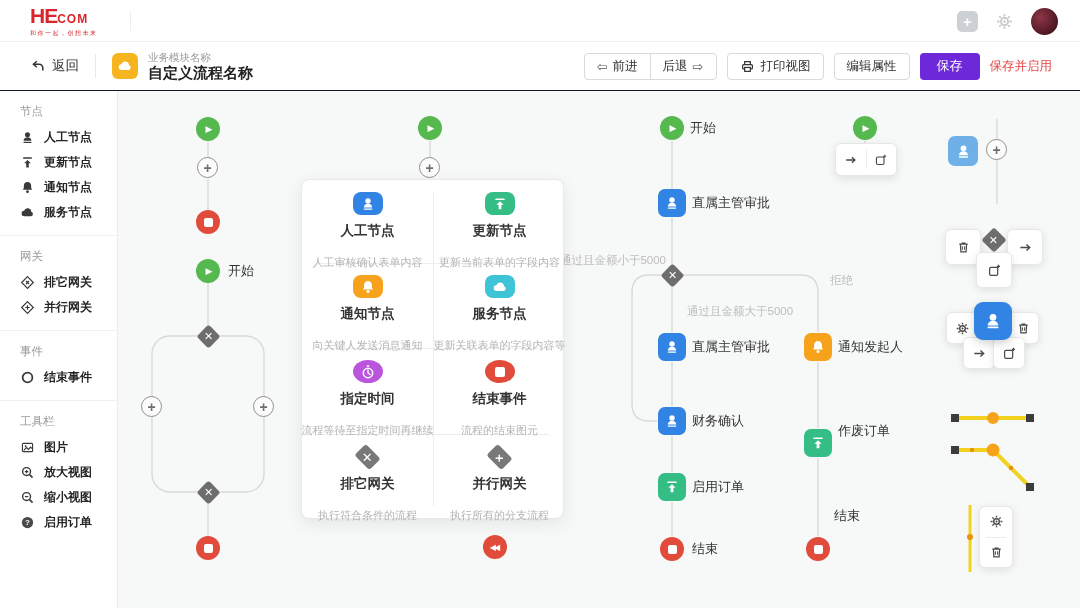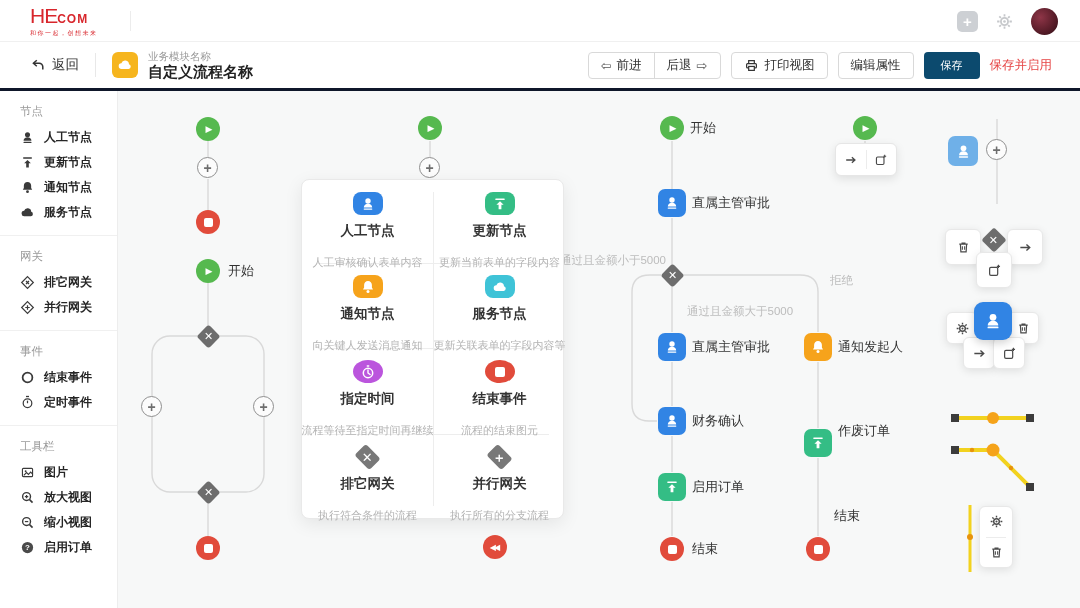--- a/index.html
+++ b/index.html
@@ -4,52 +4,52 @@
 <style>
   * { margin:0; padding:0; box-sizing:border-box; }
   html,body { width:1080px; height:608px; overflow:hidden; background:#fff;
     font-family:"Liberation Sans","DejaVu Sans",sans-serif; }
   #app { position:relative; width:1080px; height:608px; background:#fff; }
 
   
   .hdr { position:absolute; left:0; top:0; width:1080px; height:42px; background:#fff;
     border-bottom:1px solid #f0f0f0; display:flex; align-items:center; }
   .logo { margin-left:30px; width:100px; position:relative; cursor:pointer; }
-  .logo .he { color:#d8262c; font-weight:normal; font-size:21px; letter-spacing:-1px; }
+  .logo .he { color:#d8262c; font-weight:bold; font-size:21px; letter-spacing:-1px; }
   .logo .com { color:#d8262c; font-weight:bold; font-size:12px; letter-spacing:1px; }
   .logo .tag { color:#d8262c; font-size:6px; letter-spacing:1.5px; margin-top:1px; white-space:nowrap; }
   .hdr-div { width:1px; height:20px; background:#ececec; margin:0 18px 0 0; }
   .search { border:none; outline:none; font-size:13px; color:#555; width:300px; background:transparent; }
   .search::placeholder { color:#c9c9c9; }
   .hdr-right { position:absolute; right:22px; top:0; height:42px; display:flex; align-items:center; gap:17px; }
   .plus-sq { width:21px; height:21px; border-radius:5px; background:#cdd0d4; color:#fff;
     font-size:15px; font-weight:bold; display:flex; align-items:center; justify-content:center; cursor:pointer; }
   .hdr-gear { color:#c6c8cb; display:flex; cursor:pointer; }
   .avatar { width:27px; height:27px; border-radius:50%; cursor:pointer;
     background:radial-gradient(circle at 35% 35%, #8e3547, #571c28 60%, #2c0d14); }
 
   
   .tbar { position:absolute; left:0; top:42px; width:1080px; height:49px; background:#fff;
-    border-bottom:3px solid #0f172a; display:flex; align-items:center; }
+    border-bottom:1px solid #0f172a; display:flex; align-items:center; }
   .back { display:flex; align-items:center; gap:6px; margin-left:30px; color:#333; font-size:13.5px; cursor:pointer; }
   .tbar-div { width:1px; height:24px; background:#e8e8e8; margin:0 16px; }
   .doc-ic { width:26px; height:26px; border-radius:6px; background:#f6b51e; display:flex;
     align-items:center; justify-content:center; margin-right:10px; }
   .t-module { font-size:10.5px; color:#999; line-height:13px; }
   .t-flow { font-size:15px; color:#222; font-weight:bold; line-height:18px; }
   .tbar-right { position:absolute; right:28px; display:flex; align-items:center; gap:10px; }
   .btn { height:27px; border:1px solid #d9d9d9; border-radius:4px; background:#fff; color:#333;
     font-size:12.5px; display:flex; align-items:center; padding:0 12px; gap:6px; cursor:pointer; white-space:nowrap; }
   .btn-group { height:27px; border:1px solid #d9d9d9; border-radius:4px; background:#fff;
     display:flex; align-items:center; cursor:pointer; }
   .btn-group .half { display:flex; align-items:center; gap:5px; padding:0 12px; font-size:12.5px; color:#333; height:100%; }
   .btn-group .gdiv { width:1px; height:100%; background:#d9d9d9; }
   .arr-glyph { font-size:13px; color:#555; }
-  .btn-save { height:27px; background:#0c4a6e; border:none; border-radius:4px; color:#fff;
-    font-size:11px; padding:0 17px; cursor:pointer; }
+  .btn-save { height:27px; background:#6d28d9; border:none; border-radius:4px; color:#fff;
+    font-size:13px; padding:0 17px; cursor:pointer; }
   .save-enable { color:#e64545; font-size:12.5px; cursor:pointer; white-space:nowrap; }
 
   
   .sbar { position:absolute; left:0; top:91px; width:118px; height:517px; background:#fff;
     border-right:1px solid #ededed; }
   .s-sec { padding:9px 0 10px 0; }
   .s-sec + .s-sec { border-top:1px solid #f0f0f0; }
   .s-hd { font-size:11.5px; color:#9a9a9a; margin:4px 0 6px 20px; }
   .s-it { display:flex; align-items:center; gap:9px; height:25px; padding-left:20px; cursor:pointer; }
   .s-it svg { flex:0 0 auto; color:#3a3a3a; }
@@ -319,26 +319,20 @@
         <span>并行网关</span>
       </div>
     </div>
     <div class="s-sec">
       <div class="s-hd">事件</div>
       <div class="s-it">
         <svg width="15" height="15">
             <use href="#i-ring"></use>
           </svg>
         <span>结束事件</span>
-      </div>
-      <div class="s-it">
-        <svg width="15" height="15">
-            <use href="#i-clock"></use>
-          </svg>
-        <span>定时事件</span>
       </div>
     </div>
     <div class="s-sec">
       <div class="s-hd">工具栏</div>
       <div class="s-it">
         <svg width="15" height="15">
             <use href="#i-image"></use>
           </svg>
         <span>图片</span>
       </div>

